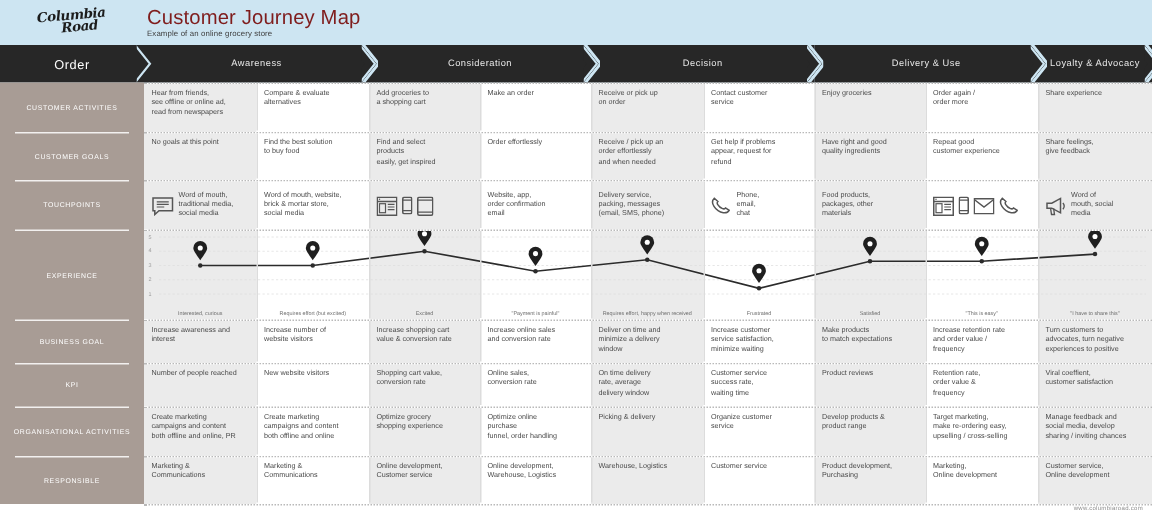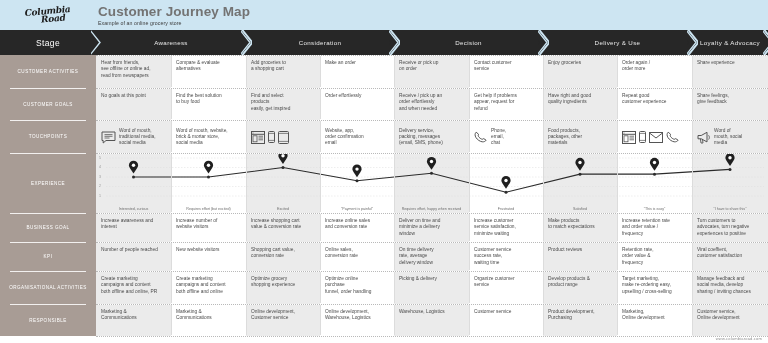--- a/index.html
+++ b/index.html
@@ -22,21 +22,21 @@
   .logo-script {
     font-family:"DejaVu Serif", serif;
     font-style:italic; font-weight:bold;
     font-size:9px; line-height:8px; color:#1c1c1c;
     text-align:center; transform:rotate(-5deg);
     letter-spacing:-0.3px;
   }
   .logo-script span { display:block; }
   .logo-script .l2 { margin-left:10px; }
   .title-wrap { padding-top:4px; padding-left:2px; }
-  .title { font-size:13.5px; font-weight:700; color:#737373; letter-spacing:0.1px; line-height:15px; }
+  .title { font-size:13.5px; font-weight:400; color:#7f1d1d; letter-spacing:0.1px; line-height:15px; }
   .subtitle { font-size:5.2px; color:#3c3c3c; letter-spacing:0.1px; margin-top:1px; }
 
   
   .stagebar {
     position:absolute; left:0; top:30px; width:768px; height:25px;
     background:#cde5f2;
   }
   .stage-label-cell {
     position:absolute; left:0; top:0; width:96px; height:25px;
     background:#272727; color:#ffffff;
@@ -112,21 +112,21 @@
         <span class="l2">Road</span>
       </div>
     </div>
     <div class="title-wrap">
       <div class="title">Customer Journey Map</div>
       <div class="subtitle">Example of an online grocery store</div>
     </div>
   </div>
 
   <div class="stagebar">
-    <div class="stage-label-cell">Stage</div>
+    <div class="stage-label-cell">Order</div>
     <div id="stage-segments">
         <div class="stage-seg" style="left: 96px; width: 150px;">
           <span>Awareness</span>
         </div>
         <div class="chev" style="left: 241px;">
           <svg width="11" height="25" viewBox="0 0 11 25">
             <path d="M0 0 L10 12.5 L0 25 L2.6 25 L12.6 12.5 L2.6 0 Z" fill="#cde5f2"></path>
             <path d="M-8 0 L2 12.5 L-8 25 L0 25 L10 12.5 L0 0 Z" fill="#272727"></path>
             <path d="M-1 0 L9 12.5 L-1 25" fill="none" stroke="#cde5f2" stroke-width="1.4"></path>
           </svg>

